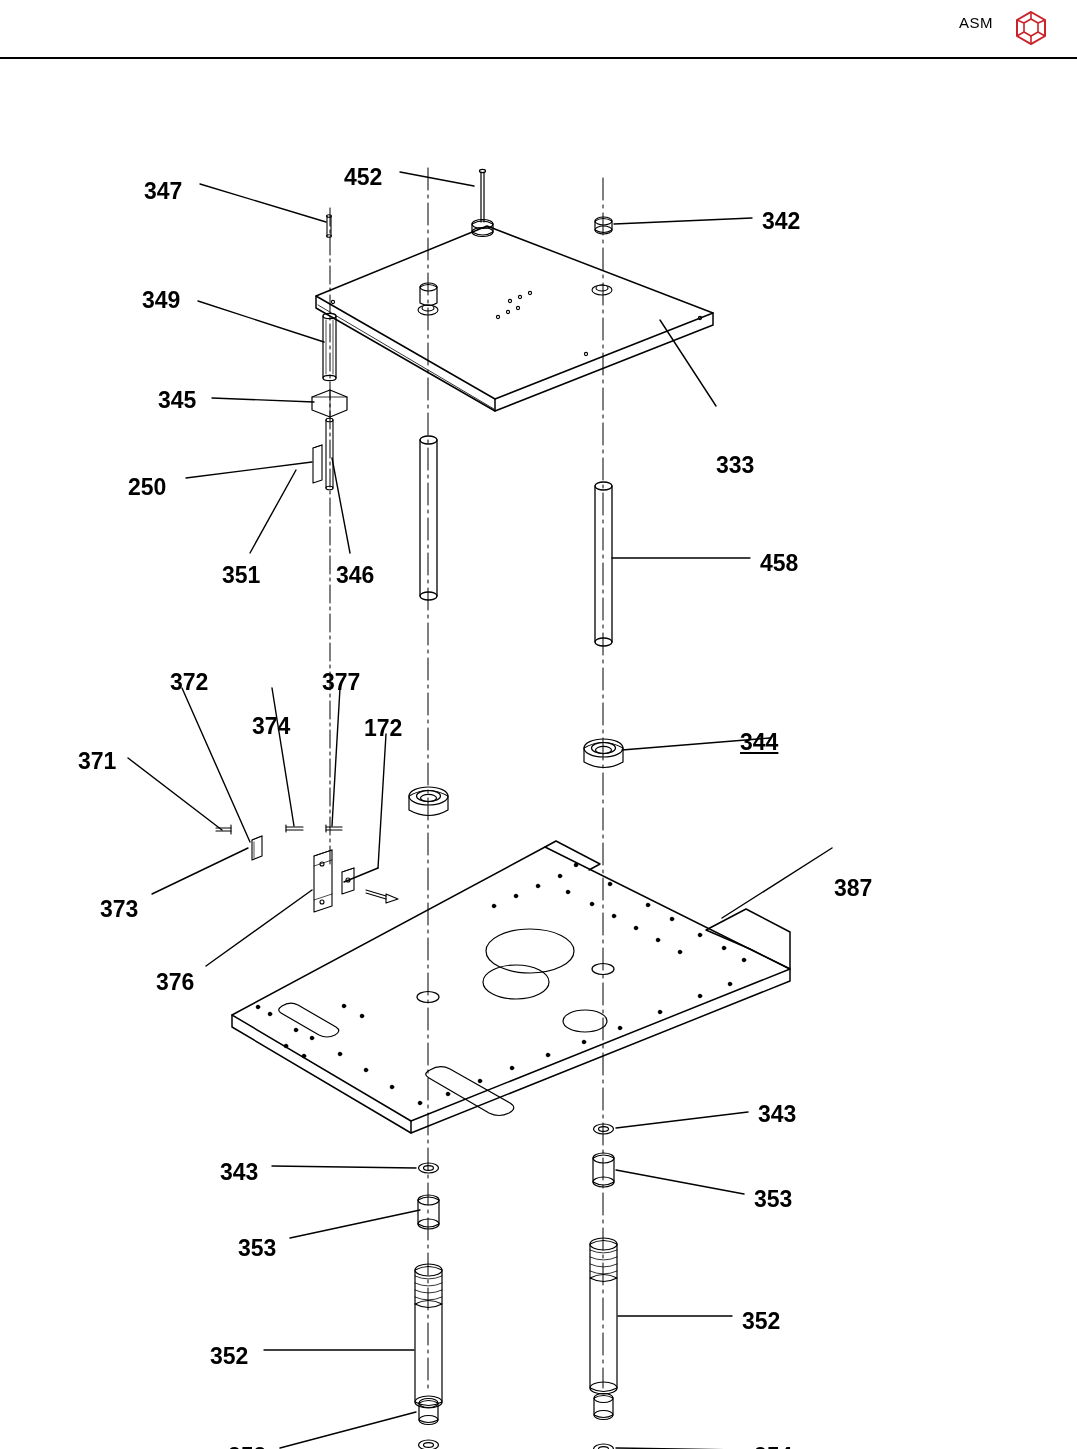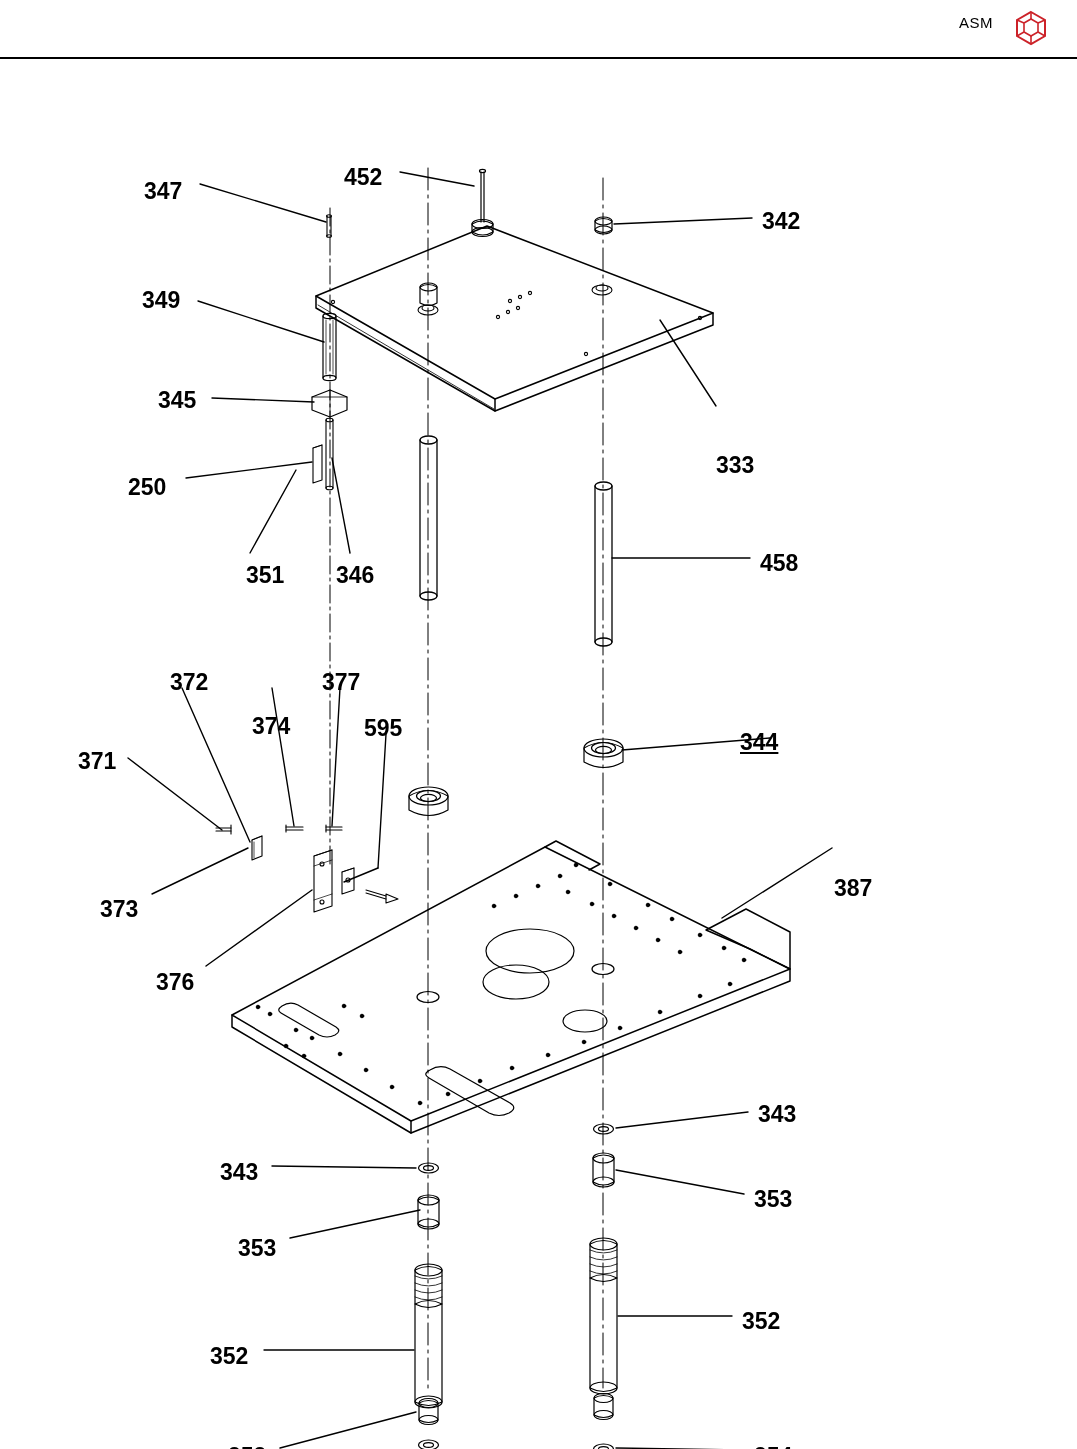--- a/index.html
+++ b/index.html
@@ -427,27 +427,27 @@
       </g>
     </svg>
 
     <div class="callout" style="left:144px; top:122px;">347</div>
     <div class="callout" style="left:344px; top:108px;">452</div>
     <div class="callout" style="left:762px; top:152px;">342</div>
     <div class="callout" style="left:142px; top:231px;">349</div>
     <div class="callout" style="left:716px; top:376px;margin-top:20px;">333</div>
     <div class="callout" style="left:158px; top:331px;">345</div>
     <div class="callout" style="left:128px; top:418px;">250</div>
-    <div class="callout" style="left:222px; top:506px;margin-left:24px;">351</div>
+    <div class="callout" style="left:222px; top:506px;">351</div>
     <div class="callout" style="left:336px; top:506px;">346</div>
     <div class="callout" style="left:760px; top:494px;">458</div>
     <div class="callout" style="left:170px; top:613px;">372</div>
     <div class="callout" style="left:252px; top:613px;margin-top:44px;">374</div>
     <div class="callout" style="left:322px; top:613px;">377</div>
-    <div class="callout" style="left:364px; top:659px;">595</div>
+    <div class="callout" style="left:364px; top:659px;">172</div>
     <div class="callout" style="left:78px;  top:692px;">371</div>
     <div class="callout" style="left:740px; top:673px;text-decoration:underline;">344</div>
     <div class="callout" style="left:100px; top:840px;">373</div>
     <div class="callout" style="left:834px; top:779px;margin-top:40px;">387</div>
     <div class="callout" style="left:156px; top:913px;">376</div>
     <div class="callout" style="left:758px; top:1045px;">343</div>
     <div class="callout" style="left:220px; top:1103px;">343</div>
     <div class="callout" style="left:754px; top:1130px;">353</div>
     <div class="callout" style="left:238px; top:1179px;">353</div>
     <div class="callout" style="left:742px; top:1252px;">352</div>

